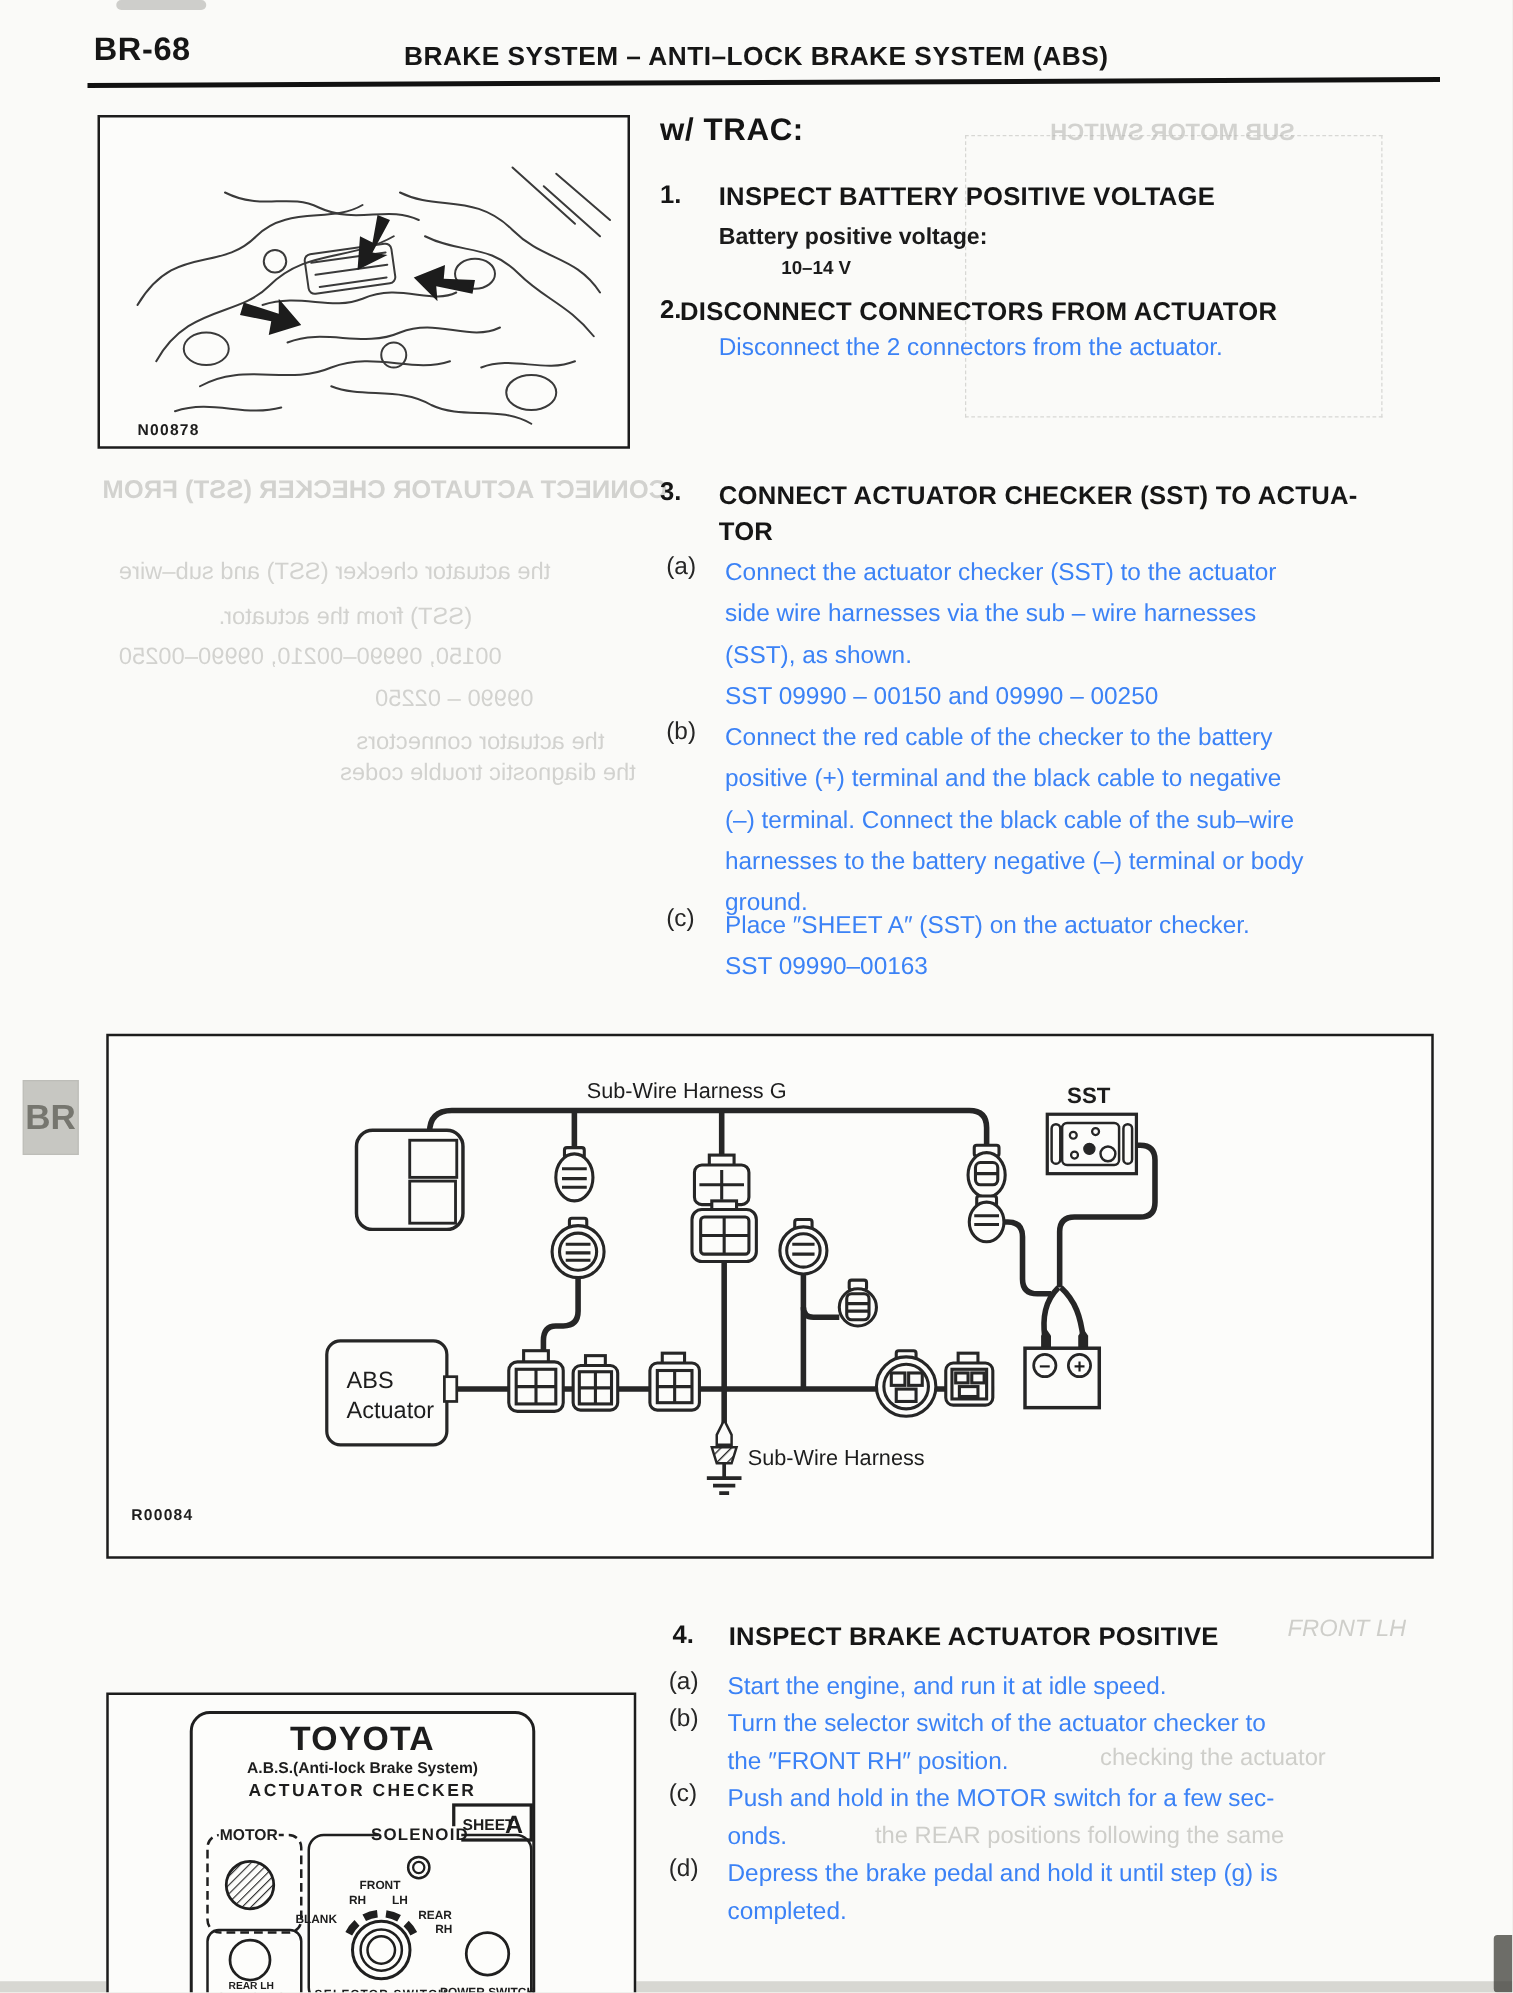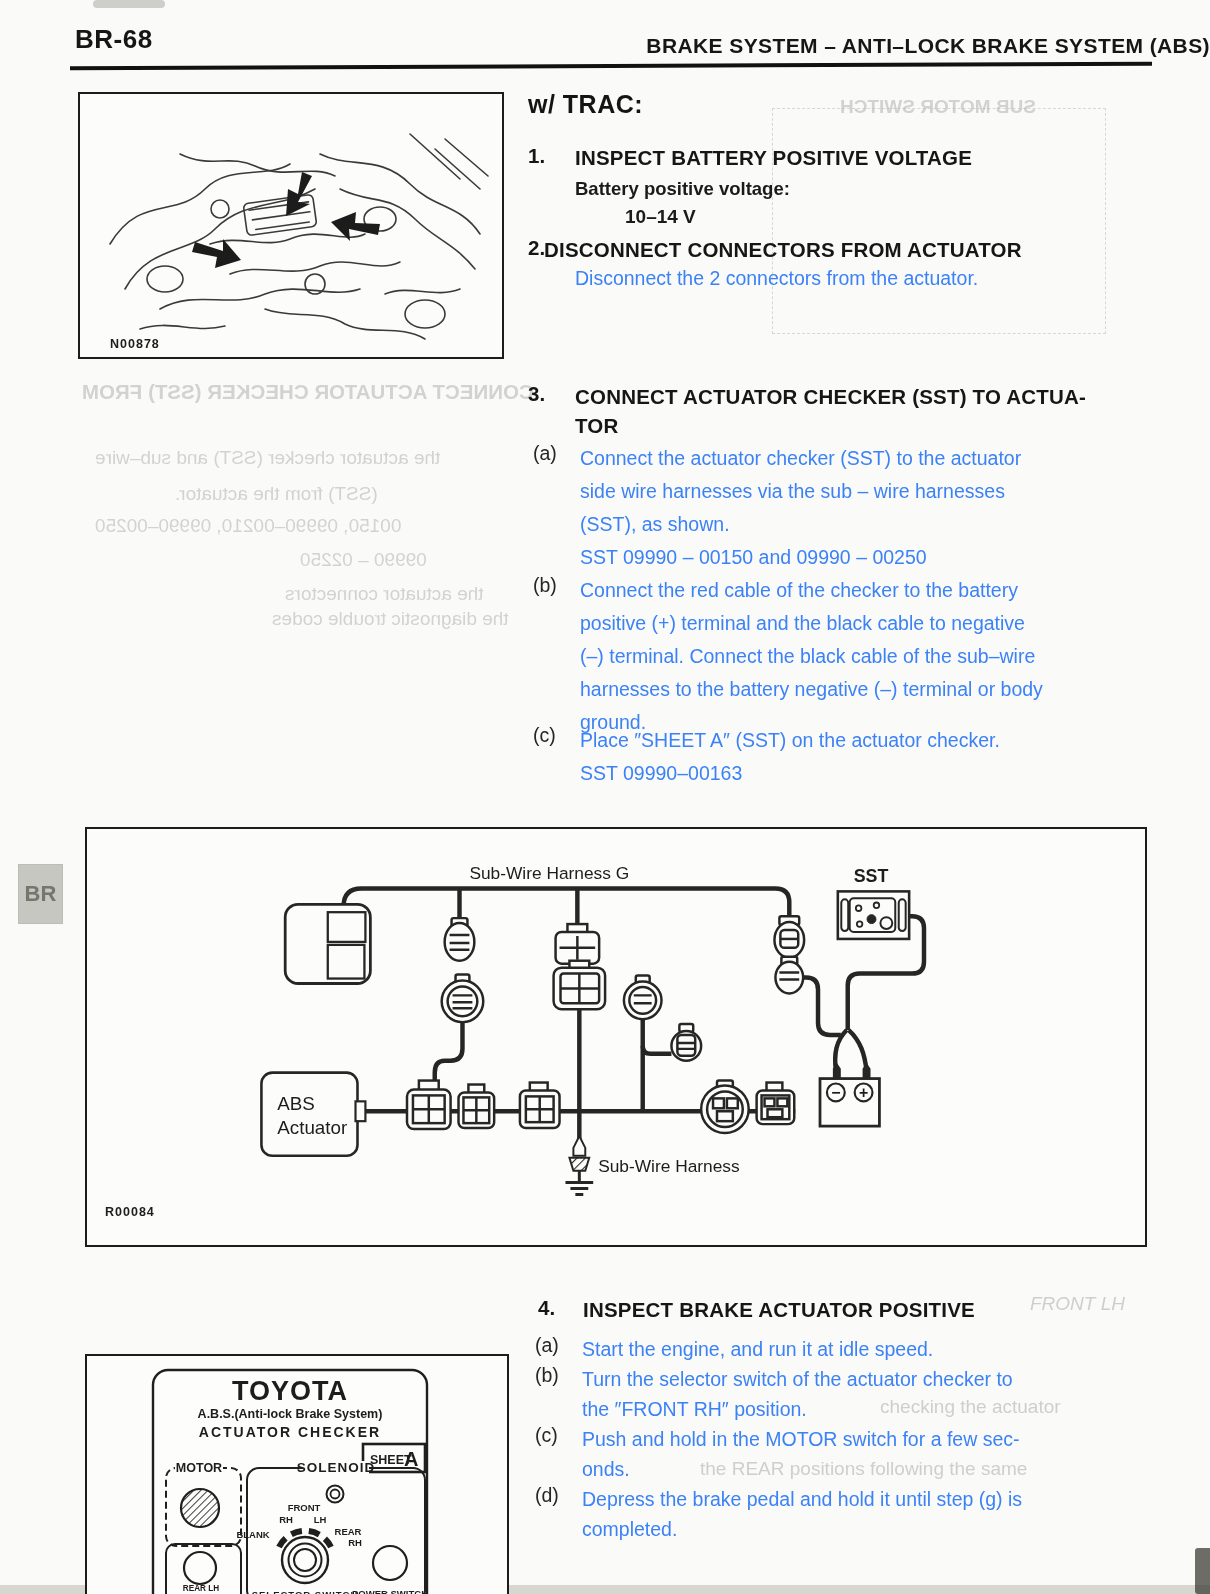--- a/index.html
+++ b/index.html
@@ -1,23 +1,23 @@
 <!DOCTYPE html>
 <html><head>
 <meta charset="utf-8">
 <style>
   html,body{margin:0;padding:0;background:#e9e9e6;}
   .page{position:relative;width:1210px;height:1594px;background:#fafaf8;overflow:hidden;
         font-family:"Liberation Sans",sans-serif;color:#232323;}
   
   .page-code{position:absolute;left:75px;top:24px;font-size:26px;font-weight:700;letter-spacing:.5px;color:#161616;}
-  .page-title{position:absolute;left:0;top:34px;width:1210px;text-align:right;font-size:21px;font-weight:700;color:#161616;letter-spacing:.4px;}
+  .page-title{position:absolute;left:0;top:34px;width:1210px;text-align:center;font-size:21px;font-weight:700;color:#161616;letter-spacing:.4px;}
   .header-rule{position:absolute;left:70px;top:64px;width:1082px;height:4px;background:#111;transform:rotate(-.25deg);}
   .br-tab{position:absolute;left:18px;top:864px;width:45px;height:60px;background:#c7c7c2;
-          color:#76766f;font-size:22px;font-weight:700;display:flex;align-items:center;justify-content:center;
+          color:#76766f;font-size:28px;font-weight:700;display:flex;align-items:center;justify-content:center;
           box-shadow:inset 0 0 0 1px #bdbdb8;}
   .smudge-top{position:absolute;left:93px;top:0;width:72px;height:8px;background:#9a9a94;opacity:.45;border-radius:4px;}
   .smudge-br{position:absolute;right:0;top:1548px;width:15px;height:46px;background:#3d3d38;opacity:.75;border-radius:3px 0 0 3px;}
   .bottom-band{position:absolute;left:0;top:1585px;width:1210px;height:9px;background:#b9b9b2;opacity:.55;}
   .ghost-box{position:absolute;left:772px;top:108px;width:332px;height:224px;border:1px dashed rgba(165,165,160,.4);}
   
   figure{margin:0;position:absolute;border:2px solid #1c1c1c;background:#fcfcfa;}
   .fig-engine{left:78px;top:92px;width:422px;height:263px;}
   .fig-wiring{left:85px;top:827px;width:1058px;height:416px;}
   .fig-checker{left:85px;top:1354px;width:420px;height:286px;}
@@ -25,21 +25,21 @@
   .fig-engine .fig-ref{left:10px;bottom:6px;margin-left:20px;}
   .fig-wiring .fig-ref{left:18px;bottom:26px;}
   .fig-checker .fig-ref{right:18px;bottom:6px;}
   
   .tcol{position:absolute;white-space:pre-line;}
   .trac{left:528px;top:90px;font-size:25px;font-weight:700;color:#141414;letter-spacing:.5px;}
   .stepnum{font-size:20.5px;font-weight:700;color:#161616;}
   .stephead{font-size:20.5px;font-weight:700;color:#161616;letter-spacing:.2px;line-height:28px;}
   .n1{left:528px;top:144px;} .h1{left:575px;top:144px;}
   .spec{left:575px;top:178px;font-size:18.5px;font-weight:700;color:#1b1b1b;}
-  .specval{left:625px;top:206px;font-size:19px;font-weight:700;color:#1b1b1b;}
+  .specval{left:625px;top:206px;font-size:15px;font-weight:700;color:#1b1b1b;}
   .n2{left:528px;top:236px;} .h2{left:544px;top:236px;}
   .body{font-size:19.5px;line-height:33px;color:#3b82f6;}
   .b2{left:575px;top:262px;}
   .n3{left:528px;top:382px;} .h3{left:575px;top:382px;line-height:29px;}
   .item{position:absolute;display:flex;}
   .ilabel{width:47px;flex:0 0 47px;font-size:19.5px;color:#262626;}
   .ibody{white-space:pre-line;}
   .s3a{left:533px;top:442px;} .s3b{left:533px;top:574px;} .s3c{left:533px;top:724px;}
   .n4{left:538px;top:1296px;} .h4{left:583px;top:1296px;}
   .s4 .ibody{line-height:30px;}

